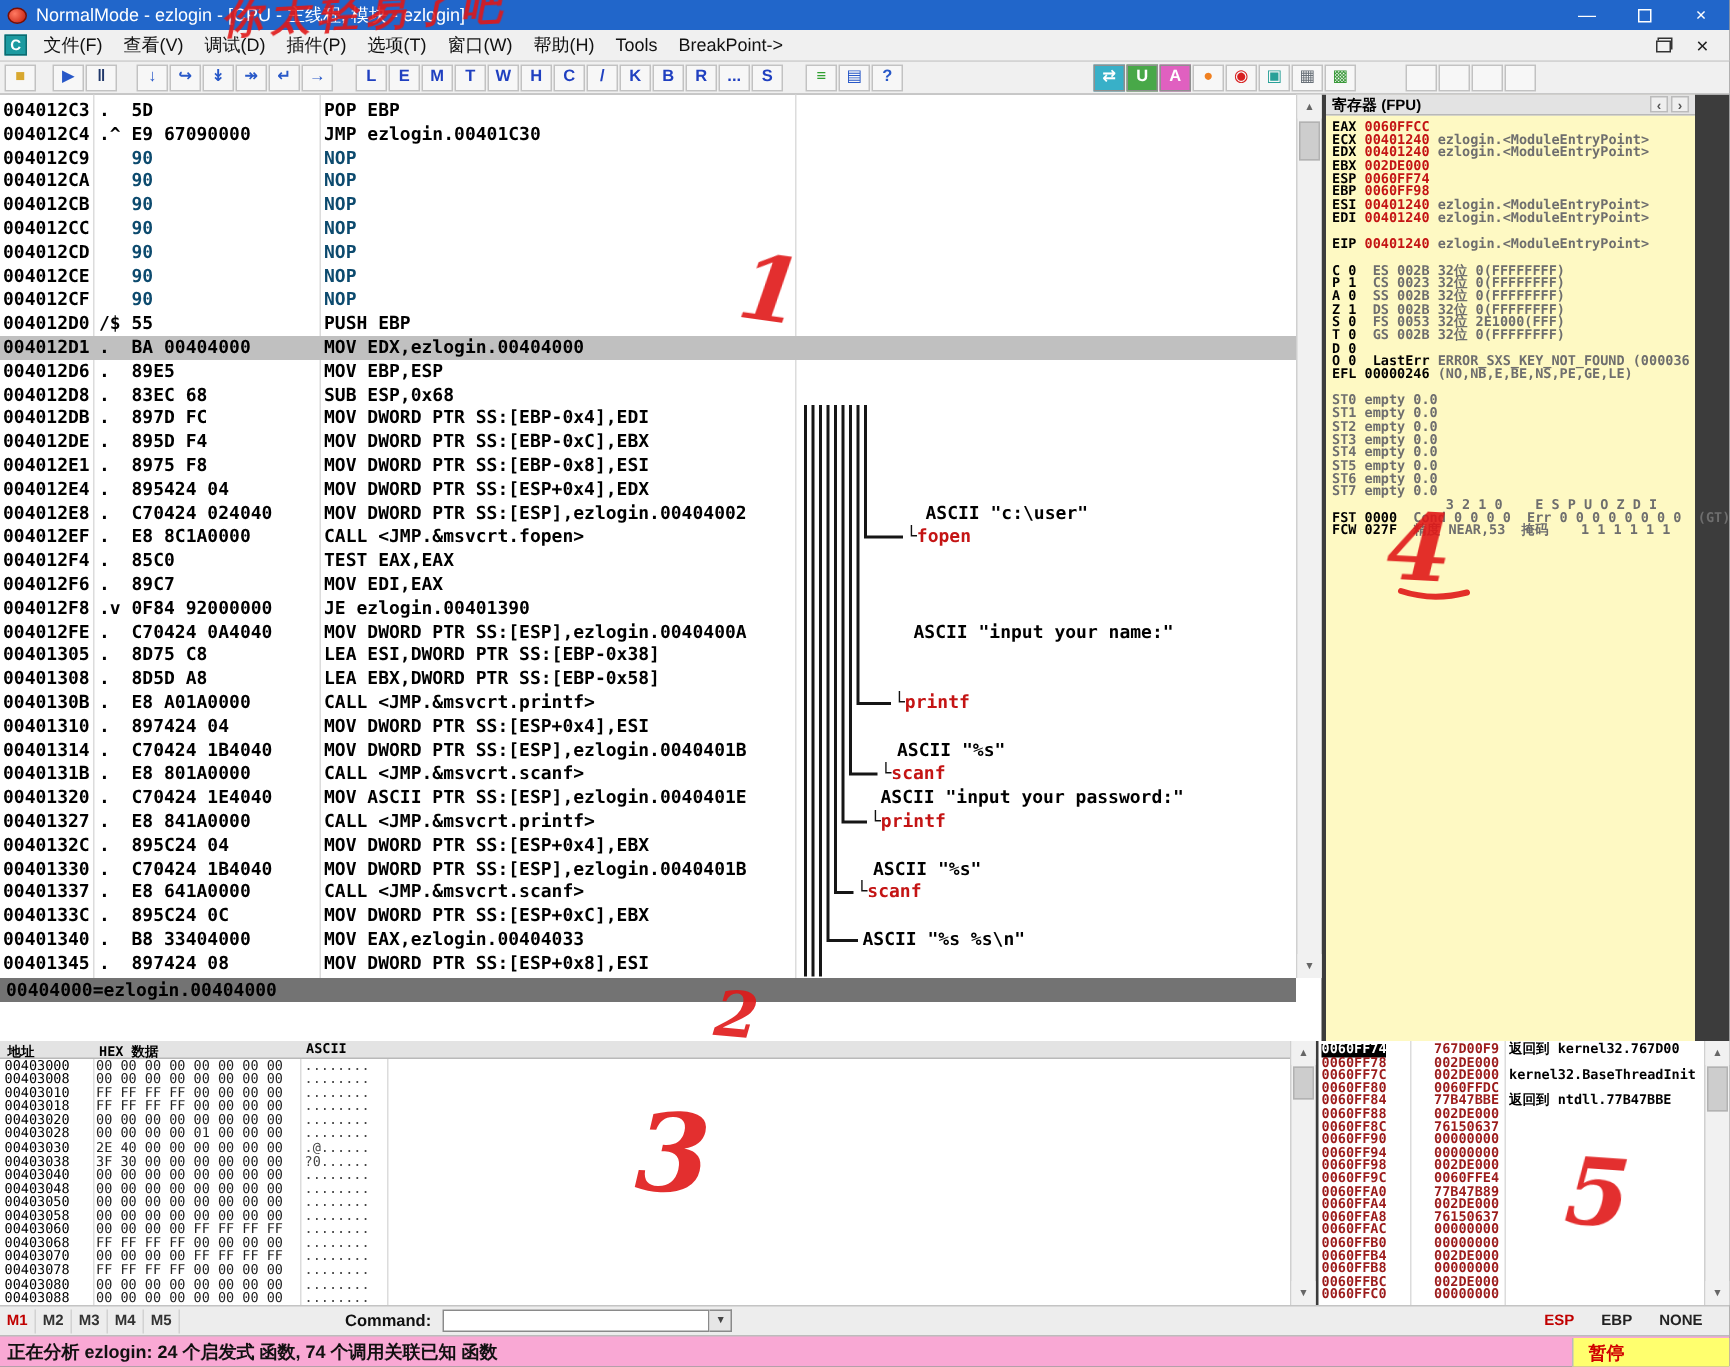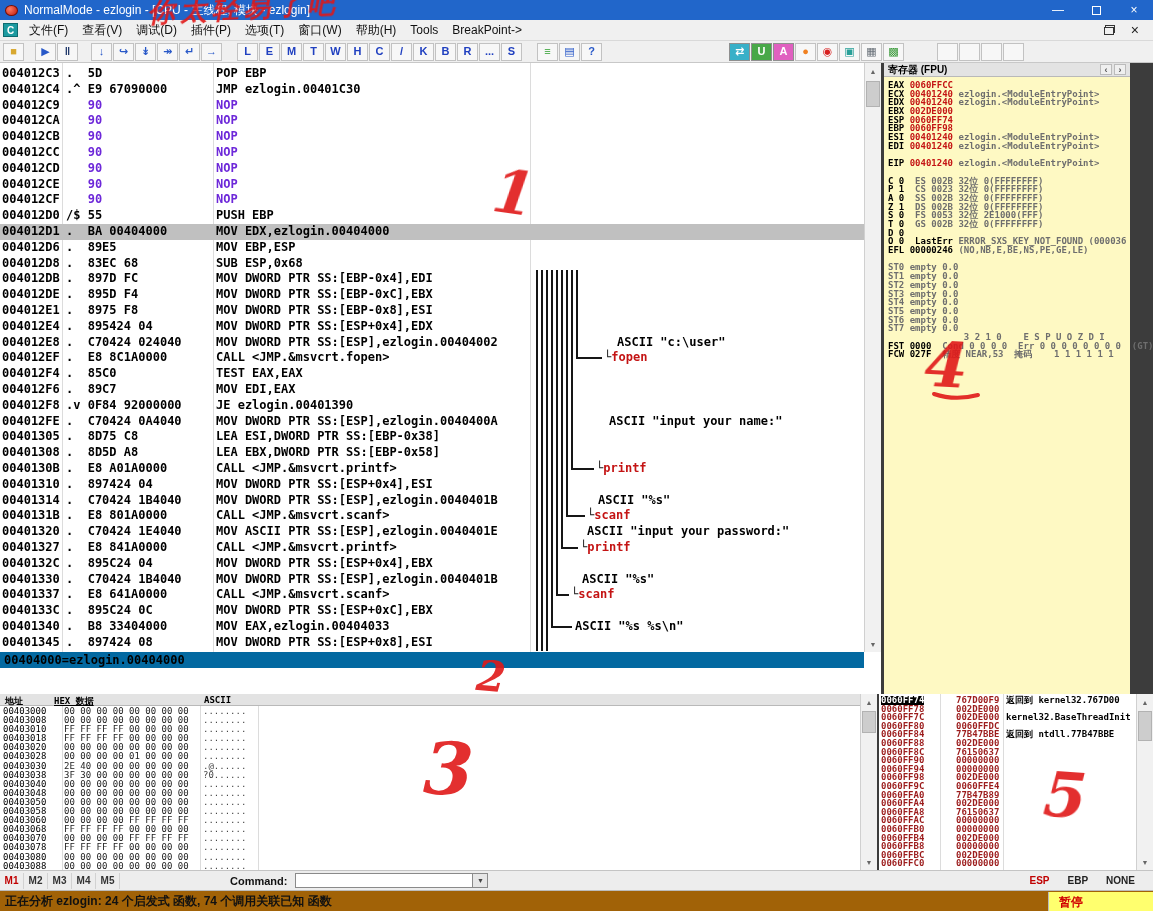--- a/index.html
+++ b/index.html
@@ -34,27 +34,27 @@
   
   .pane{position:absolute;background:#fff;}
   #disasm-pane{left:0;top:63px;width:881px;height:631px;}
   #disasm-rows{position:absolute;left:0;top:3px;width:864px;height:585px;overflow:hidden;z-index:1;}
   .drow{position:relative;height:15.8px;line-height:15.8px;font-family:"DejaVu Sans Mono","Liberation Mono",monospace;font-size:12px;font-weight:bold;white-space:pre;color:#000;width:864px;}
   .drow.hl{background:#c0c0c0;}
   .c-addr{position:absolute;left:2px;}
   .c-hex{position:absolute;left:66px;}
   .c-dis{position:absolute;left:216px;}
   .c-cmt{position:absolute;left:531px;display:inline-block;}
-  .dim{color:#6d28d9;}
+  .dim{color:#0c4a6e;}
   .red{color:#c41414;}
   .hook{color:#111;}
   .vsep{position:absolute;top:0;width:1px;background:#dcdcdc;z-index:0;}
   #disasm-pane .vsep{height:589px;}
   #brackets{position:absolute;left:0;top:0;z-index:2;pointer-events:none;}
-  .info-line{position:absolute;left:0;top:589px;width:864px;height:16px;background:#0369a1;font-family:"DejaVu Sans Mono","Liberation Mono",monospace;font-size:12px;font-weight:bold;line-height:16px;padding-left:4px;z-index:3;}
+  .info-line{position:absolute;left:0;top:589px;width:864px;height:16px;background:#737373;font-family:"DejaVu Sans Mono","Liberation Mono",monospace;font-size:12px;font-weight:bold;line-height:16px;padding-left:4px;z-index:3;}
 
   
   .vsb{position:absolute;right:0;top:0;width:17px;background:#f1f1f1;border-left:1px solid #d0d0d0;z-index:4;}
   .sb-btn{height:16px;display:flex;align-items:center;justify-content:center;font-size:7px;color:#666;background:#f1f1f1;}
   .sb-down{position:absolute;bottom:0;left:0;right:0;}
   .sb-thumb{position:absolute;left:1px;right:1px;background:#cdcdcd;border:1px solid #b2b2b2;}
 
   
   #regs-pane{left:884px;top:63px;width:246px;height:631px;background:#fef9c3;}
   .regs-header{height:14px;background:#e3e3e3;border-bottom:1px solid #b9b9b9;display:flex;align-items:center;font-size:10px;font-weight:bold;padding:0 4px;}
@@ -89,21 +89,21 @@
   #cmdbar{position:absolute;left:0;top:870px;width:1153px;height:20px;background:#ededed;border-top:1px solid #c4c4c4;display:flex;align-items:center;z-index:5;}
   .mtab{width:24px;text-align:center;font-size:10px;font-weight:bold;color:#333;height:16px;line-height:16px;border-right:1px solid #d2d2d2;}
   .mtab.active{color:#c00000;}
   .cmd-label{margin-left:110px;font-size:11px;font-weight:bold;color:#111;}
   .cmd-input{margin-left:8px;width:178px;height:15px;border:1px solid #8a8a8a;font-family:"DejaVu Sans Mono",monospace;font-size:11px;padding:0 2px;background:#fff;}
   .cmd-drop{width:15px;height:15px;border:1px solid #8a8a8a;border-left:none;background:#e6e6e6;font-size:7px;display:flex;align-items:center;justify-content:center;color:#444;}
   .cmd-right{margin-left:auto;display:flex;gap:18px;padding-right:18px;font-size:10px;font-weight:bold;color:#222;}
   .cmd-right .esp{color:#c00000;}
 
   
-  #statusbar{position:absolute;left:0;top:890px;width:1153px;height:21px;background:#a16207;border-top:1px solid #bcbcbc;display:flex;align-items:center;z-index:5;}
+  #statusbar{position:absolute;left:0;top:890px;width:1153px;height:21px;background:#f9a8d4;border-top:1px solid #bcbcbc;display:flex;align-items:center;z-index:5;}
   .status-text{padding-left:5px;font-size:12px;font-weight:bold;color:#111;white-space:nowrap;}
   .status-pause{position:absolute;right:0;top:1px;width:105px;height:20px;background:#ffff6e;border-left:1px solid #bbb;font-size:12px;font-weight:bold;color:#d00000;padding-left:10px;display:flex;align-items:center;}
 
   
   #annotations{position:absolute;left:0;top:0;z-index:100;pointer-events:none;}
 </style>
 </head>
 <body>
 
 <div class="titlebar">
@@ -374,21 +374,21 @@
       <div class="rline"><span class="seg-k">FCW 027F  </span><span class="seg-g">精度 NEAR,53  掩码    1 1 1 1 1 1</span></div>
     </div>
 </div>
 
 <div class="pane" id="dump-pane">
   <div class="vsep" style="left:62px;"></div>
   <div class="vsep" style="left:200px;"></div>
   <div class="vsep" style="left:258px;"></div>
   <div class="dump-header">
     <span class="dh" style="left:5px;">地址</span>
-    <span class="dh" style="left:54px;text-decoration:underline;">HEX 数据</span>
+    <span class="dh" style="left:66px;">HEX 数据</span>
     <span class="dh" style="left:204px;">ASCII</span>
   </div>
   <div id="dump-rows">
       <div class="dumprow"><span class="du-addr">00403000</span><span class="du-hex">00 00 00 00 00 00 00 00</span><span class="du-asc">........</span></div>
       <div class="dumprow"><span class="du-addr">00403008</span><span class="du-hex">00 00 00 00 00 00 00 00</span><span class="du-asc">........</span></div>
       <div class="dumprow"><span class="du-addr">00403010</span><span class="du-hex">FF FF FF FF 00 00 00 00</span><span class="du-asc">........</span></div>
       <div class="dumprow"><span class="du-addr">00403018</span><span class="du-hex">FF FF FF FF 00 00 00 00</span><span class="du-asc">........</span></div>
       <div class="dumprow"><span class="du-addr">00403020</span><span class="du-hex">00 00 00 00 00 00 00 00</span><span class="du-asc">........</span></div>
       <div class="dumprow"><span class="du-addr">00403028</span><span class="du-hex">00 00 00 00 01 00 00 00</span><span class="du-asc">........</span></div>
       <div class="dumprow"><span class="du-addr">00403030</span><span class="du-hex">2E 40 00 00 00 00 00 00</span><span class="du-asc">.@......</span></div>

